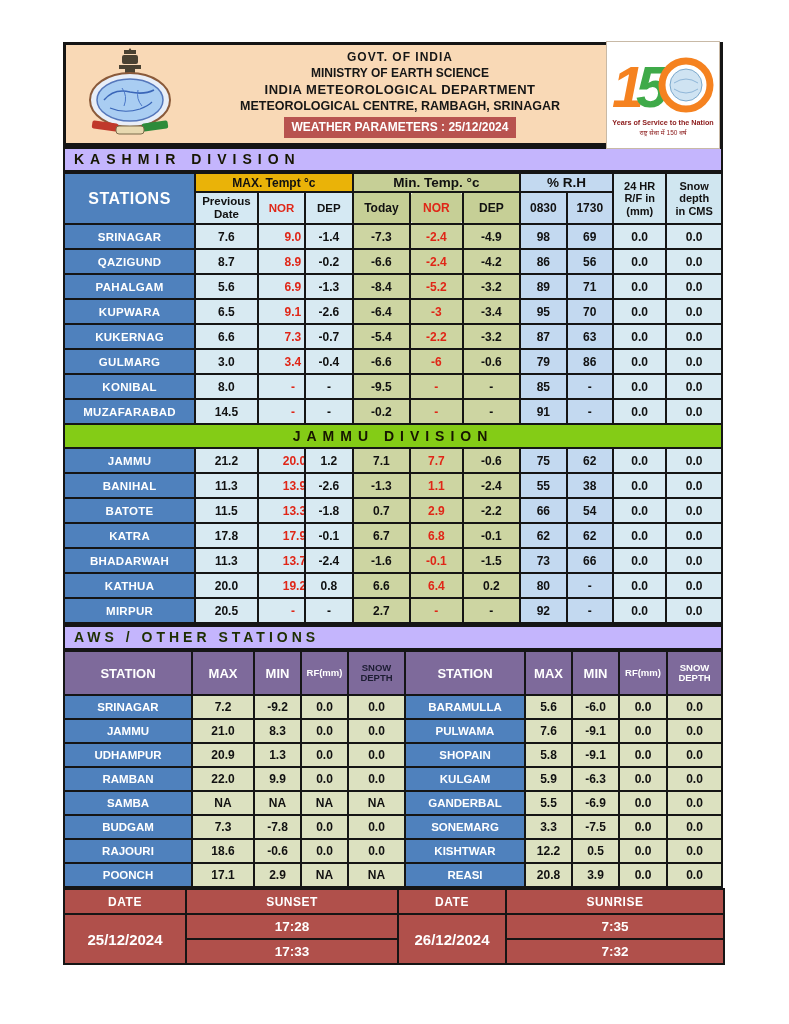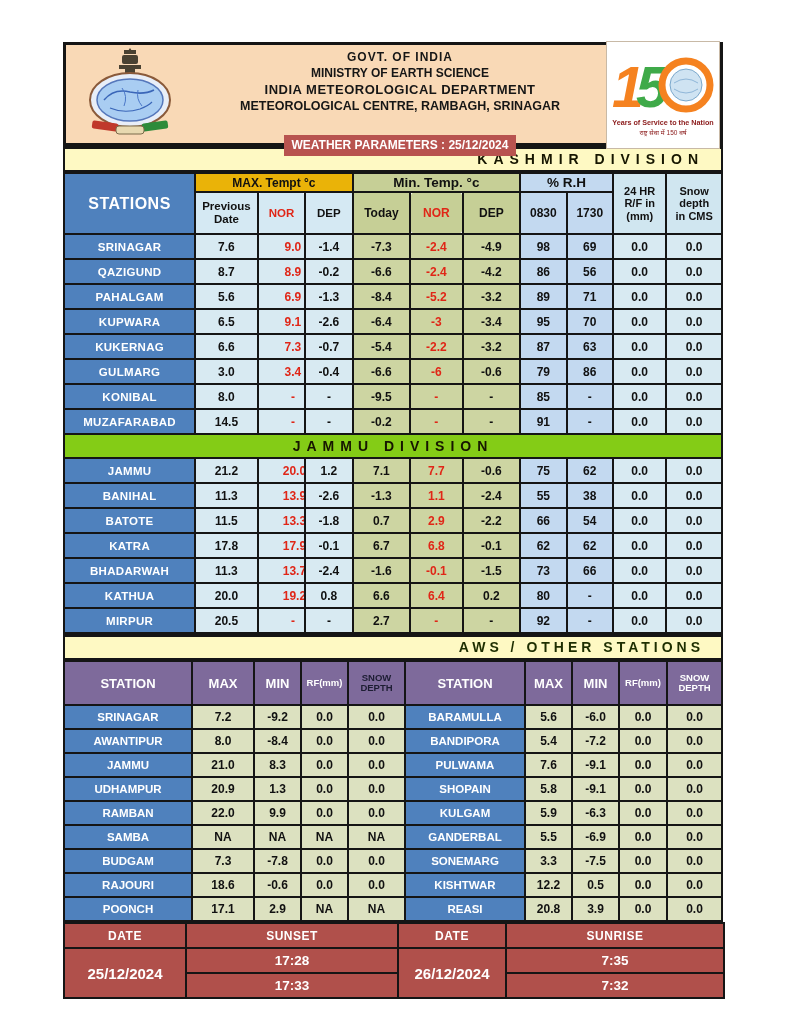--- a/index.html
+++ b/index.html
@@ -8,30 +8,30 @@
 
   
   .hdr { position:relative; background:#f9d9b6; border:3px solid #151515; height:98px; display:flex; }
   .hdr-logo { width:128px; display:flex; align-items:center; justify-content:center; }
   .hdr-center { flex:1; text-align:center; padding-top:5px; }
   .hline { font-weight:bold; color:#161616; }
   .h1 { font-size:12px; letter-spacing:1px; }
   .h2 { font-size:12px; margin-top:2px; }
   .h3 { font-size:13px; margin-top:2px; letter-spacing:.5px; }
   .h4 { font-size:12.5px; margin-top:2px; }
-  .weather-bar { width:232px; margin:22px auto 0; background:#b8534f; color:#ffffff;
+  .weather-bar { width:232px; margin:4px auto 0; background:#b8534f; color:#ffffff;
                  font-weight:bold; font-size:12px; padding:3px 0 4px; }
   .logo150-box { position:absolute; right:0; top:-4px; width:112px; height:106px;
                  background:#ffffff; border:1px solid #c8b9a6; z-index:3;
                  display:flex; align-items:center; justify-content:center; }
 
   
-  .band-div { background:#fef9c3; border:2px solid #151515; border-top-width:3px;
-              text-align:right; font-weight:bold; font-size:14px; letter-spacing:6px;
-              color:#161600; padding:2px 17px 3px; }
+  .band-div { background:#c4b5fd; border:2px solid #151515; border-top-width:3px;
+              text-align:left; font-weight:bold; font-size:14px; letter-spacing:6px;
+              color:#161600; padding:2px 9px 3px; }
 
   
   table { border-collapse:collapse; table-layout:fixed; width:660px; }
   th, td { border:2px solid #151515; text-align:center; vertical-align:middle;
            font-weight:bold; overflow:hidden; white-space:pre-line; }
   
   .main th { font-size:12px; color:#111; }
   .main td { height:21px; font-size:12px; color:#111; }
   th.stations { background:#4f81bd; color:#ffffff; font-size:16px; letter-spacing:.5px; }
   th.gmax { background:#eab308; font-size:12px;text-align:center; }
@@ -136,21 +136,21 @@
         <th class="gmax" colspan="3">MAX. Tempt °c</th>
         <th class="gmin" colspan="3">Min. Temp. °c</th>
         <th class="grh" colspan="2">% R.H</th>
         <th class="grf" rowspan="2">24 HR
 R/F in
 (mm)</th>
         <th class="gsnow" rowspan="2">Snow
 depth
 in CMS</th>
       </tr>
-      <tr style="height:42px;">
+      <tr style="height:32px;">
         <th class="sub-cy">Previous
 Date</th>
         <th class="sub-cy nor">NOR</th>
         <th class="sub-cy">DEP</th>
         <th class="sub-ol">Today</th>
         <th class="sub-ol nor">NOR</th>
         <th class="sub-ol">DEP</th>
         <th class="sub-rh">0830</th>
         <th class="sub-rh">1730</th>
       </tr>
@@ -399,32 +399,20 @@
           <td class="aw">-9.2</td>
           <td class="aw">0.0</td>
           <td class="aw">0.0</td>
           <td class="st2">BARAMULLA</td>
           <td class="aw">5.6</td>
           <td class="aw">-6.0</td>
           <td class="aw">0.0</td>
           <td class="aw">0.0</td>
         </tr>
         <tr>
-          <td class="st2">AWANTIPUR</td>
-          <td class="aw">8.0</td>
-          <td class="aw">-8.4</td>
-          <td class="aw">0.0</td>
-          <td class="aw">0.0</td>
-          <td class="st2">BANDIPORA</td>
-          <td class="aw">5.4</td>
-          <td class="aw">-7.2</td>
-          <td class="aw">0.0</td>
-          <td class="aw">0.0</td>
-        </tr>
-        <tr>
           <td class="st2">JAMMU</td>
           <td class="aw">21.0</td>
           <td class="aw">8.3</td>
           <td class="aw">0.0</td>
           <td class="aw">0.0</td>
           <td class="st2">PULWAMA</td>
           <td class="aw">7.6</td>
           <td class="aw">-9.1</td>
           <td class="aw">0.0</td>
           <td class="aw">0.0</td>

